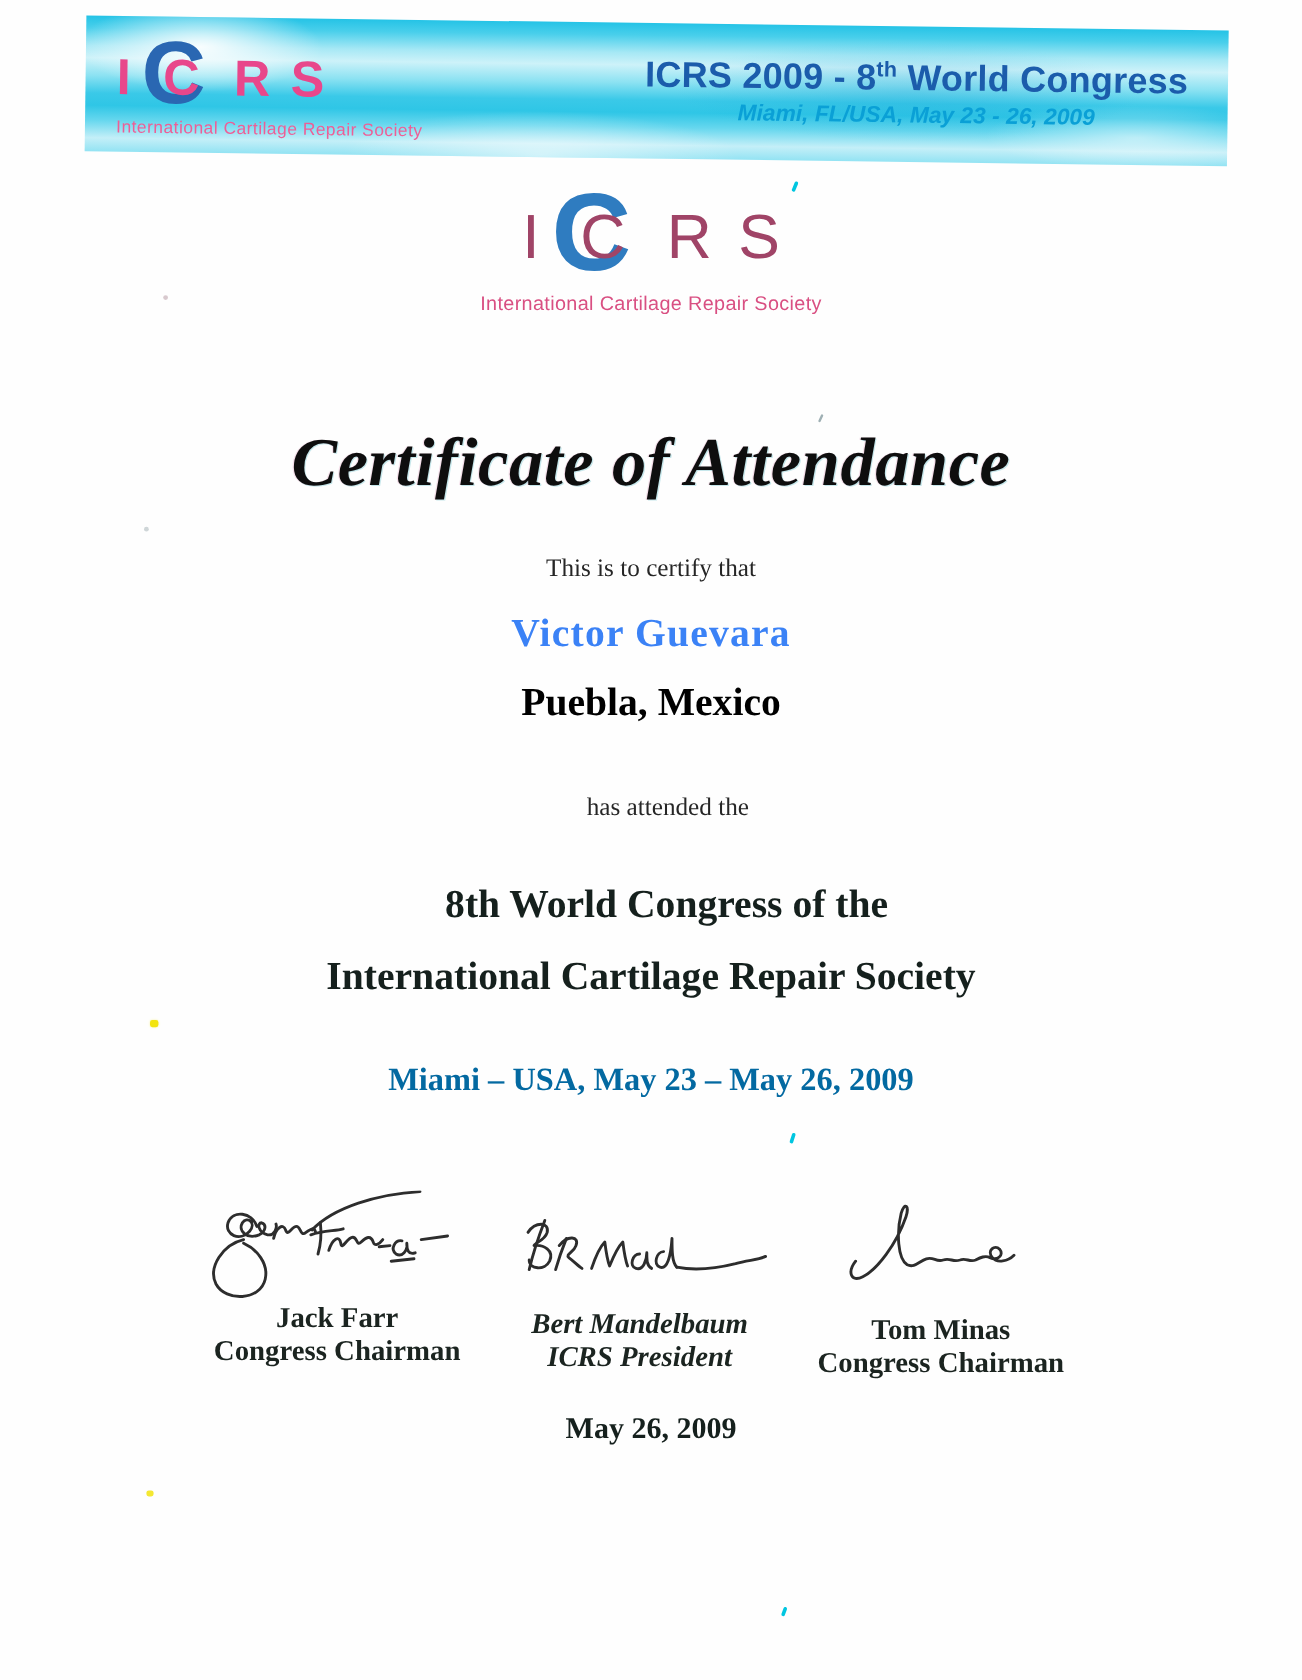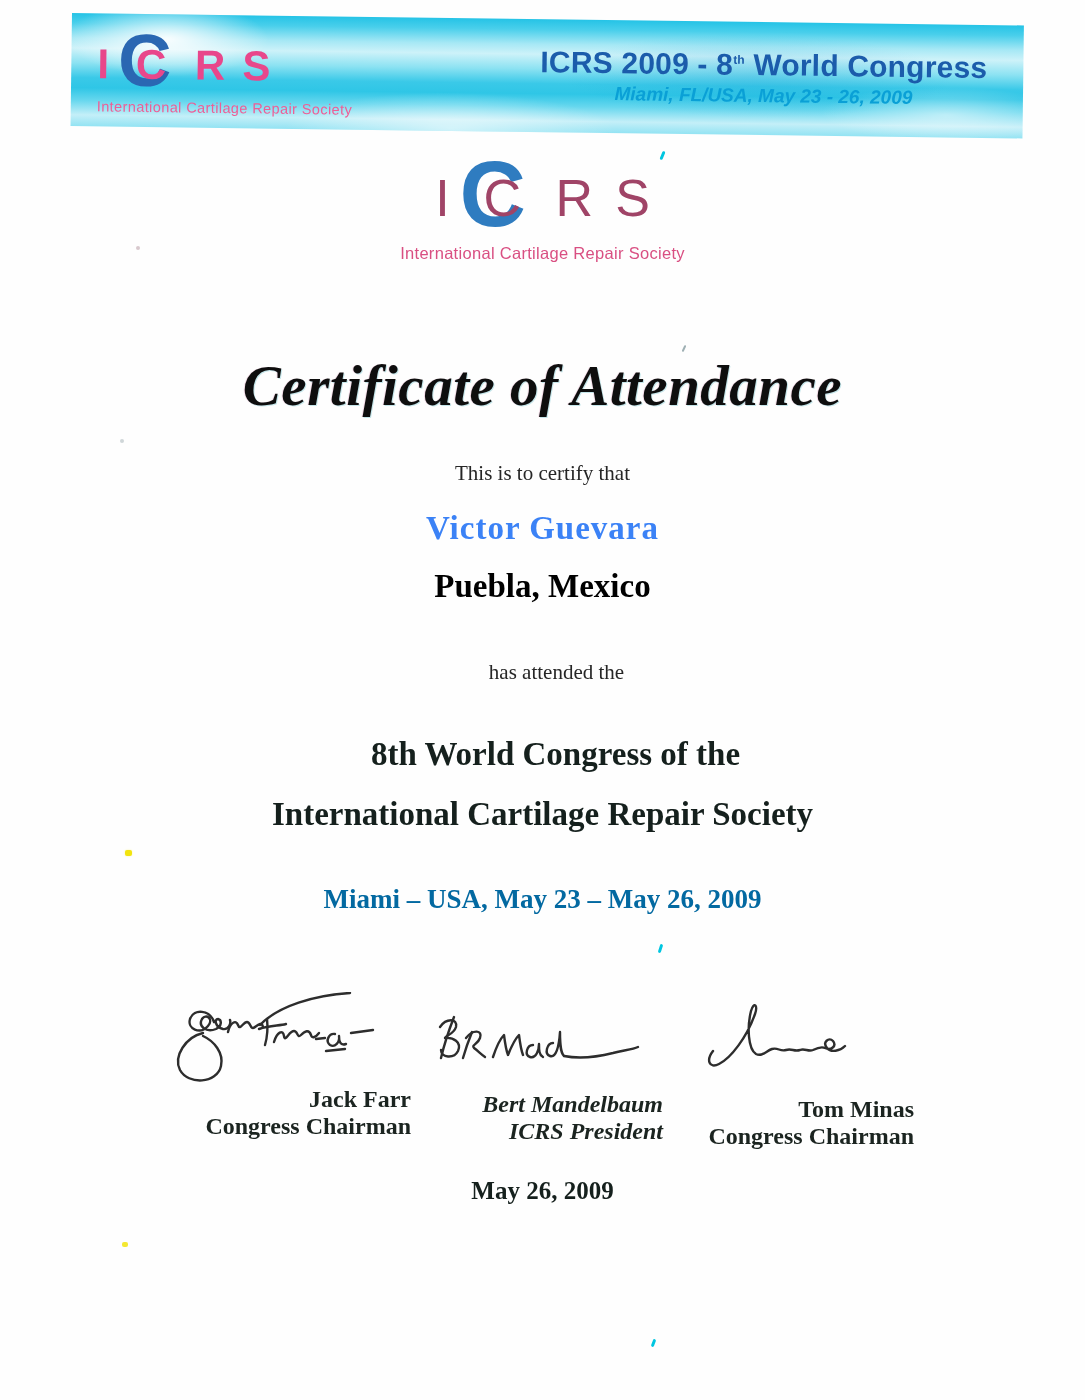--- a/index.html
+++ b/index.html
@@ -22,21 +22,21 @@
   .banner-logo{position:absolute; left:26px; top:22px;}
   .banner-letters{display:flex; align-items:center; gap:17px; height:58px;
     font-family:"Liberation Sans", sans-serif; font-weight:700; font-size:42px; color:#e8478b;}
   .banner-letters .c-stack{position:relative; width:52px; height:58px;}
   .banner-letters .big-c{position:absolute; left:-8px; top:-12px; font-size:74px; font-weight:700; color:#2a67b2; line-height:74px;}
   .banner-letters .small-c{position:absolute; left:10px; top:6px; font-size:42px; line-height:46px; color:#e8478b;}
   .banner-tagline{margin-top:5px; font-family:"Liberation Sans", sans-serif; font-size:14.5px; color:#ee5e96; letter-spacing:0.4px;}
   .banner-right{position:absolute; left:455px; top:26px; width:475px; text-align:center;
     font-family:"Liberation Sans", sans-serif;}
   .banner-title{font-size:30px; font-weight:700; color:#1b5cab; letter-spacing:0.2px;}
-  .banner-title sup{font-size:12px;}
+  .banner-title sup{font-size:18px;}
   .banner-subtitle{margin-top:3px; font-size:19px; font-style:italic; font-weight:700; color:#0aa0d6;}
   
   .center-logo{position:absolute; left:0; top:160px; width:1085px; text-align:center;}
   .cl-row{display:flex; justify-content:center; align-items:center; gap:22px; height:76px;
     font-family:"Liberation Sans", sans-serif; font-weight:400; font-size:52px; color:#a04467;}
   .cl-row .c-stack{position:relative; width:62px; height:76px;}
   .cl-row .big-c{position:absolute; left:-12px; top:-12px; font-size:92px; font-weight:700; color:#2f7cc0; line-height:92px;}
   .cl-row .small-c{position:absolute; left:12px; top:12px; font-size:52px; line-height:52px; color:#a04467;}
   .cl-tagline{margin-top:8px; font-family:"Liberation Sans", sans-serif; font-size:16.5px; color:#d94f82; letter-spacing:0.3px;}
   
@@ -47,21 +47,21 @@
   .attendee{top:510px; font-size:33px; font-weight:700; letter-spacing:1px; color:#3b82f6;}
   .location{top:568px; font-size:33px; font-weight:700; color:#000000;}
   .attended{top:660px; font-size:21px; color:#262626;padding-left:14px;}
   .event1{top:736px; font-size:33px; font-weight:700; color:#15201d;margin-left:13px;}
   .event2{top:796px; font-size:33px; font-weight:700; color:#15201d;}
   .dates{top:884px; font-size:27px; font-weight:700; color:#0369a1;}
   .issue-date{top:1177px; font-size:25px; font-weight:700; color:#15201d;}
   
   .sig{position:absolute;}
   .sig path{fill:none; stroke:#2d2d2d; stroke-width:2.4; stroke-linecap:round; stroke-linejoin:round;}
-  .signer{position:absolute; width:260px; text-align:right; font-size:24px; font-weight:700; line-height:27px; color:#1b2420;}
+  .signer{position:absolute; width:260px; text-align:center; font-size:24px; font-weight:700; line-height:27px; color:#1b2420;}
   .signer-jack{left:151px; top:1086px;}
   .signer-bert{left:403px; top:1091px;font-style:italic;}
   .signer-tom{left:654px; top:1096px;}
   
   .artifact{position:absolute; pointer-events:none;}
 </style>
 </head>
 <body>
 
 <div class="page">

